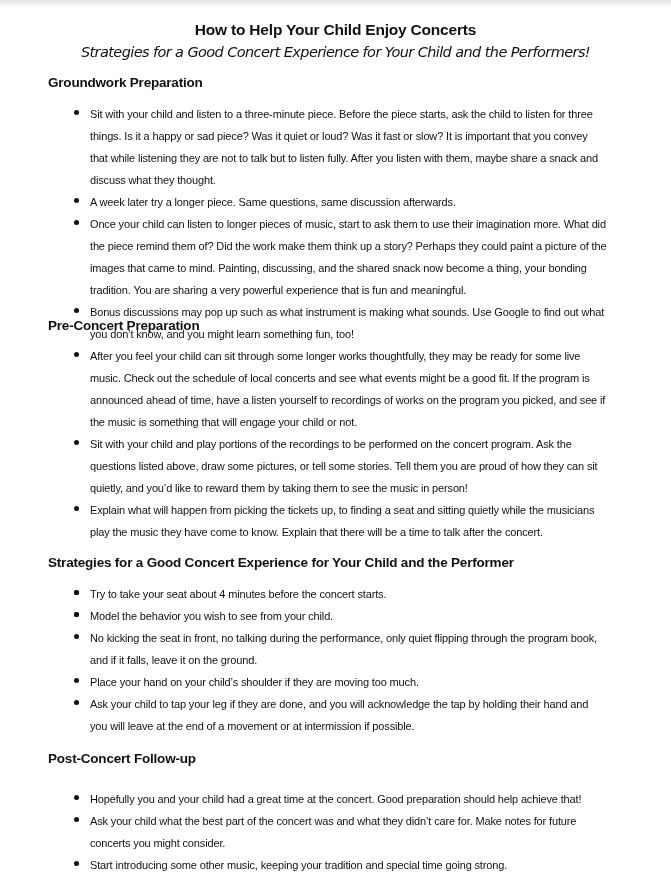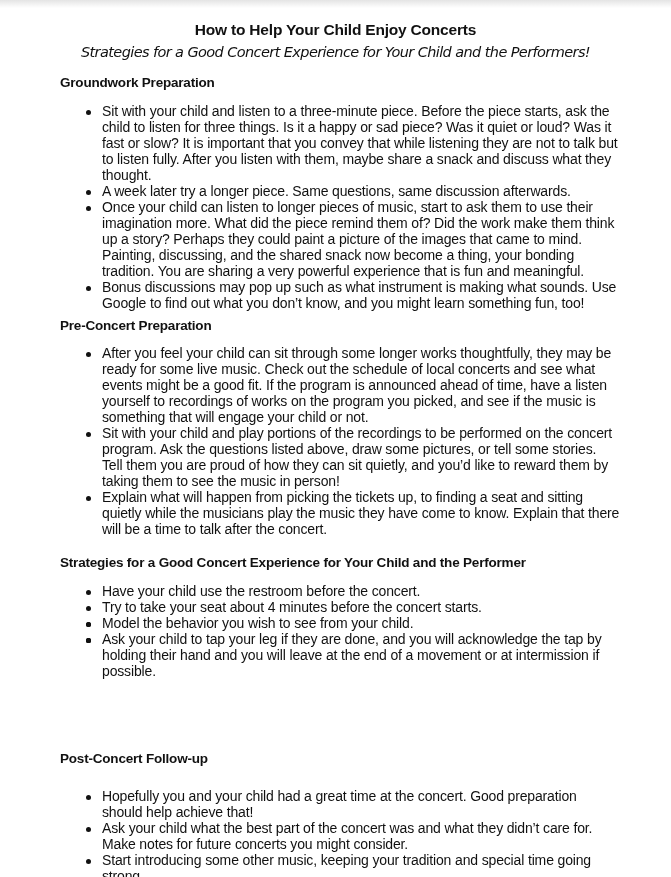--- a/index.html
+++ b/index.html
@@ -45,40 +45,40 @@
       top: 42px;
       text-align: center;
       font-style: italic;
       font-size: 14.5px;
       line-height: 20px;
       font-family: "DejaVu Sans", sans-serif;
       letter-spacing: -0.6px;
     }
     .section {
       position: absolute;
-      left: 60px;
+      left: 48px;
       width: 560px;
     }
     .section-heading {
       font-weight: bold;
       font-size: 13.5px;
       line-height: 18px;
       margin: 0;
       letter-spacing: -0.2px;
     }
     ul.bullets {
       list-style: none;
       margin: 0;
       padding: 0;
     }
     ul.bullets li {
       position: relative;
       padding-left: 42px;
-      font-size: 14px;
-      line-height: 16px;
+      font-size: 11px;
+      line-height: 22px;
       letter-spacing: -0.15px;
     }
     ul.bullets li .dot {
       position: absolute;
       left: 26px;
       top: 7px;
       width: 5px;
       height: 5px;
       border-radius: 50%;
       background: #111111;
@@ -116,26 +116,26 @@
     <ul class="bullets">
       <li><span class="dot"></span><span>After you feel your child can sit through some longer works thoughtfully, they may be ready for some live music. Check out the schedule of local concerts and see what events might be a good fit. If the program is announced ahead of time, have a listen yourself to recordings of works on the program you picked, and see if the music is something that will engage your child or not.</span></li>
       <li><span class="dot"></span><span>Sit with your child and play portions of the recordings to be performed on the concert program. Ask the questions listed above, draw some pictures, or tell some stories. Tell them you are proud of how they can sit quietly, and you’d like to reward them by taking them to see the music in person!</span></li>
       <li><span class="dot"></span><span>Explain what will happen from picking the tickets up, to finding a seat and sitting quietly while the musicians play the music they have come to know. Explain that there will be a time to talk after the concert.</span></li>
     </ul>
   </div>
 
   <div class="section" id="sec-strategies">
     <h2 class="section-heading">Strategies for a Good Concert Experience for Your Child and the Performer</h2>
     <ul class="bullets">
-      <li><span class="dot"></span><span>Have your child use the restroom before the concert.</span></li>
+      <li><span class="dot"></span></li>
       <li><span class="dot"></span><span>Try to take your seat about 4 minutes before the concert starts.</span></li>
       <li><span class="dot"></span></li>
       <li><span class="dot"></span><span>Model the behavior you wish to see from your child.</span></li>
-      <li><span class="dot"></span></li>
-      <li><span class="dot"></span></li>
+      <li><span class="dot"></span><span>No kicking the seat in front, no talking during the performance, only quiet flipping through the program book, and if it falls, leave it on the ground.</span></li>
+      <li><span class="dot"></span><span>Place your hand on your child’s shoulder if they are moving too much.</span></li>
       <li><span class="dot"></span><span>Ask your child to tap your leg if they are done, and you will acknowledge the tap by holding their hand and you will leave at the end of a movement or at intermission if possible.</span></li>
     </ul>
   </div>
 
   <div class="section" id="sec-post">
     <h2 class="section-heading">Post-Concert Follow-up</h2>
     <ul class="bullets">
       <li><span class="dot"></span><span>Hopefully you and your child had a great time at the concert. Good preparation should help achieve that!</span></li>
       <li><span class="dot"></span><span>Ask your child what the best part of the concert was and what they didn’t care for. Make notes for future concerts you might consider.</span></li>
       <li><span class="dot"></span><span>Start introducing some other music, keeping your tradition and special time going strong.</span></li>

